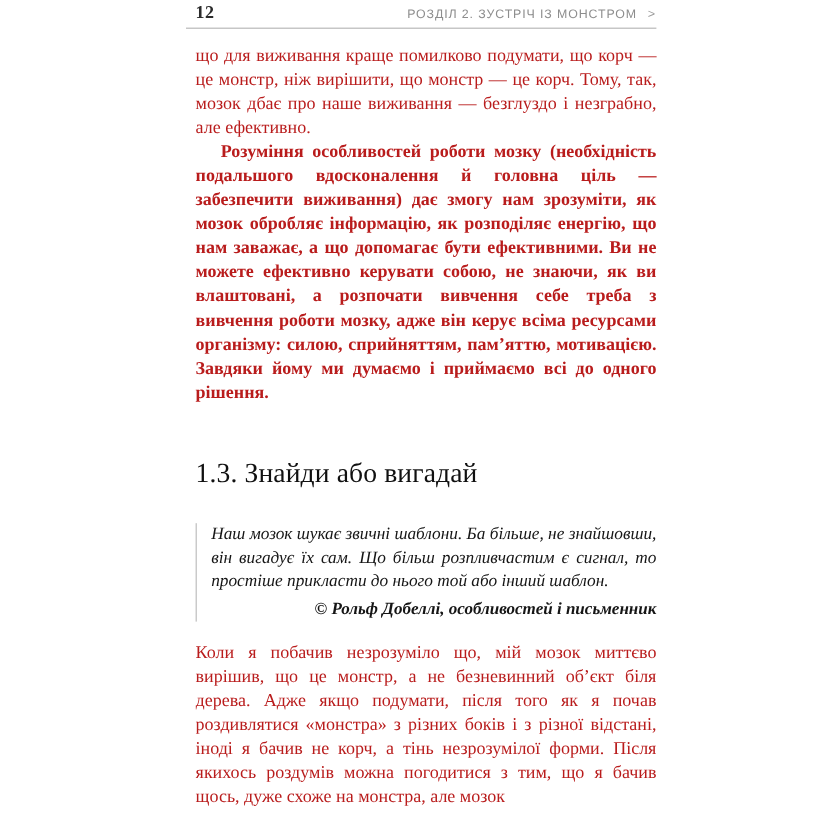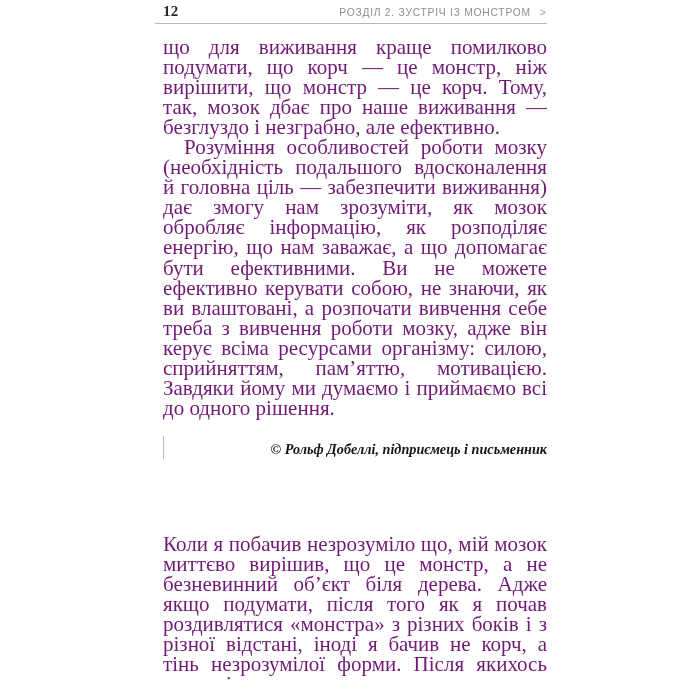--- a/index.html
+++ b/index.html
@@ -69,29 +69,30 @@
   
   .column {
     position: absolute;
     left: 163px;
     top: 37px;
     width: 384px;
   }
 
   p.body-par {
     margin: 0;
-    font-size: 21px;
+    font-size: 15px;
     line-height: 20.05px;
     text-align: justify;
     text-justify: inter-word;
     hyphens: manual;
-    color: #701a75;
+    color: #b91c1c;
   }
   p.indent {
     text-indent: 21px;
+    font-weight: bold;
   }
 
   
   .section-heading {
     margin: 0;
     position: absolute;
     left: 163px;
     top: 381px;
     width: 384px;
     font-size: 23px;
@@ -150,22 +151,24 @@
       <span class="chapter-title">РОЗДІЛ 2. ЗУСТРІЧ ІЗ МОНСТРОМ</span>
       <span class="head-arrow">&gt;</span>
     </span>
   </div>
 
   <div class="column">
     <p class="body-par">що для виживання краще помилково подумати, що корч — це монстр, ніж вирішити, що монстр — це корч. Тому, так, мозок дбає про наше виживання — безглуздо і незграбно, але ефективно.</p>
     <p class="body-par indent">Розуміння особливостей роботи мозку (необхідність подальшого вдосконалення й головна ціль — забезпечити виживання) дає змогу нам зрозуміти, як мозок обробляє інформацію, як розподіляє енергію, що нам заважає, а що допомагає бути ефективними. Ви не можете ефективно керувати собою, не знаючи, як ви влаштовані, а розпочати вивчення себе треба з вивчення роботи мозку, адже він керує всіма ресурсами організму: силою, сприйняттям, пам’яттю, мотивацією. Завдяки йому ми думаємо і приймаємо всі до одного рішення.</p>
   </div>
 
+  <h2 class="section-heading">1.3. Знайди або вигадай</h2>
 
   <div class="quote-block">
-    <p class="quote-attrib">© Рольф Добеллі, підприємець і письменник</p>
+    <p class="quote-text">Наш мозок шукає звичні шаблони. Ба більше, не знайшовши, він вигадує їх сам. Що більш розпливчастим є сигнал, то простіше прикласти до нього той або інший шаблон.</p>
+    <p class="quote-attrib">© Рольф Добеллі, особливостей і письменник</p>
   </div>
 
   <div class="tail">
     <p class="body-par">Коли я побачив незрозуміло що, мій мозок миттєво вирішив, що це монстр, а не безневинний об’єкт біля дерева. Адже якщо подумати, після того як я почав роздивлятися «монстра» з різних боків і з різної відстані, іноді я бачив не корч, а тінь незрозумілої форми. Після якихось роздумів можна погодитися з тим, що я бачив щось, дуже схоже на монстра, але мозок</p>
   </div>
 
 </div>
 
 </body></html>

